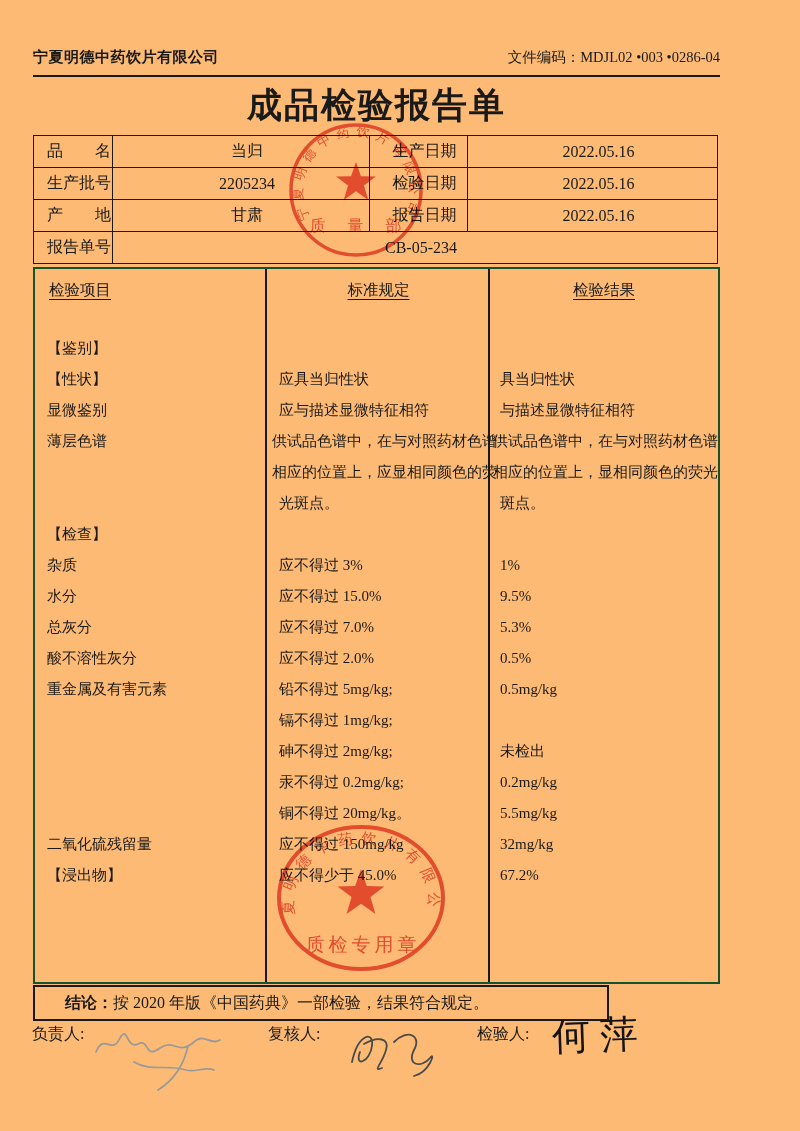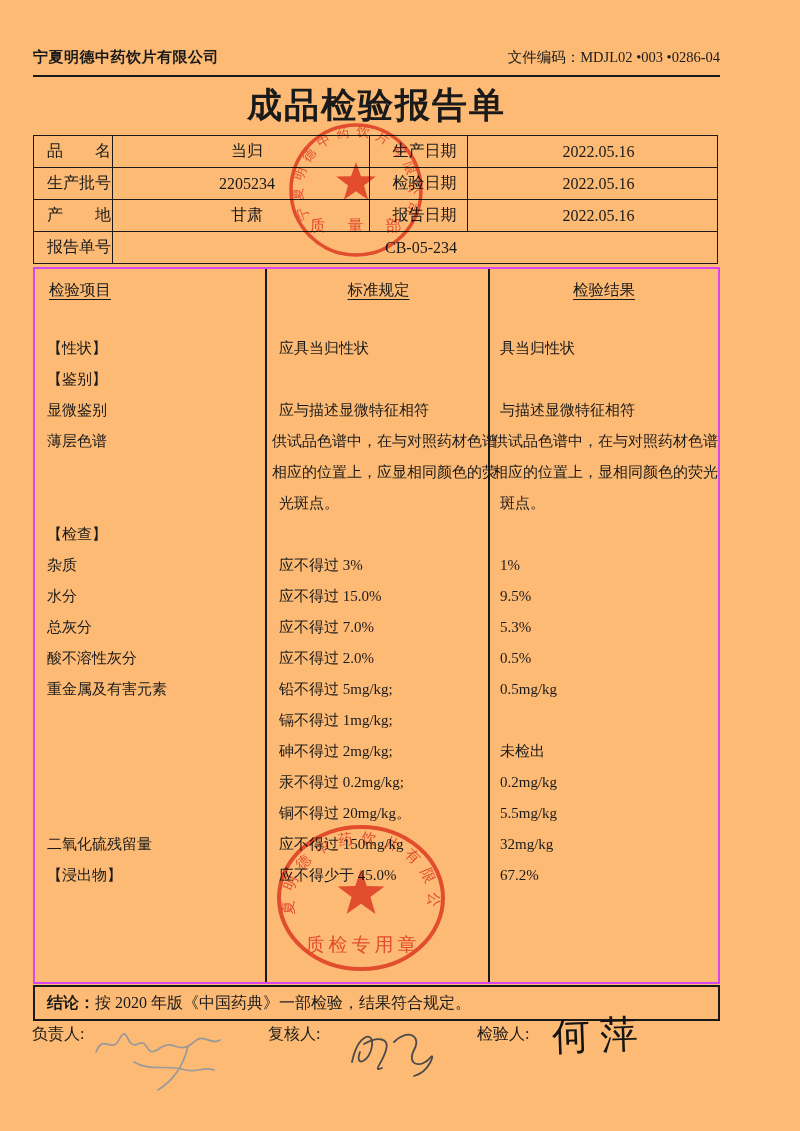--- a/index.html
+++ b/index.html
@@ -15,38 +15,38 @@
   .title{position:absolute;left:33px;top:82px;width:687px;text-align:center;
          font-size:35px;font-weight:bold;letter-spacing:2px;
          font-family:"Liberation Sans","DejaVu Sans",sans-serif;}
   
   table.info{position:absolute;left:33px;top:135px;border-collapse:collapse;table-layout:fixed;text-align:center;}
   table.info td{border:1.5px solid #1a1a1a;height:31px;font-size:16px;padding:0 0 0 12px;
                 white-space:nowrap;overflow:visible;}
   td.w1{width:66px;} td.w2{width:244px;} td.w3{width:85px;} td.w4{width:237px;}
   
   .mtable{position:absolute;left:33px;top:267px;width:687px;height:717px;
-          border:2px solid #d946ef;box-sizing:border-box;}
+          border:2px solid #14532d;box-sizing:border-box;}
   .vline{position:absolute;top:0;bottom:0;width:1.5px;background:#1a1a1a;}
   .v1{left:230px;} .v2{left:453px;}
   .mhead{display:flex;margin-top:9px;height:24px;line-height:24px;font-size:15.5px;}
   .mh1{width:232px;padding-left:14px;box-sizing:border-box;}
   .mh2{width:223px;text-align:center;box-sizing:border-box;}
   .mh3{flex:1;text-align:center;box-sizing:border-box;}
   .mhead span{text-decoration:underline;text-underline-offset:4px;}
   .mspacer{height:31px;}
   .mrow{display:flex;height:31px;line-height:31px;font-size:15px;}
   .mc{white-space:nowrap;overflow:visible;box-sizing:border-box;}
   .mc1{width:232px;padding-left:12px;}
   .mc2{width:223px;padding-left:12px;}
   .mc3{flex:1;padding-left:10px;}
   
-  .conclusion{position:absolute;left:33px;top:985px;width:687px;height:36px;
+  .conclusion{position:absolute;left:33px;top:985px;width:576px;height:36px;
               border:2px solid #1a1a1a;box-sizing:border-box;line-height:32px;
-              font-size:16px;padding-left:12px;white-space:nowrap;}
+              font-size:16px;padding-left:30px;white-space:nowrap;}
   .conclusion .clabel{font-weight:bold;}
   
   .signs{position:absolute;left:0;top:1024px;width:800px;height:90px;font-size:16px;}
   .slabel{position:absolute;white-space:nowrap;}
   .sl1{left:32px;font-family:Liberation Serif, serif;} .sl2{left:268px;} .sl3{left:477px;}
   .sig-svg{position:absolute;}
   .sig1{left:88px;top:-6px;}
   .sig2{left:338px;top:-2px;}
   .sig3{position:absolute;left:552px;top:-14px;font-size:38px;letter-spacing:10px;
         color:#141414;transform:rotate(-2deg);font-family:"Liberation Serif",serif;
@@ -101,28 +101,28 @@
     <div class="vline v2"></div>
 
     <div class="mhead">
       <div class="mh1"><span>检验项目</span></div>
       <div class="mh2"><span>标准规定</span></div>
       <div class="mh3"><span>检验结果</span></div>
     </div>
     <div class="mspacer"></div>
 
     <div class="mrow">
+        <div class="mc mc1">【鉴别】</div>
+        <div class="mc mc2"></div>
+        <div class="mc mc3"></div>
+      </div>
+    <div class="mrow">
         <div class="mc mc1">【性状】</div>
         <div class="mc mc2">应具当归性状</div>
         <div class="mc mc3">具当归性状</div>
-      </div>
-    <div class="mrow">
-        <div class="mc mc1">【鉴别】</div>
-        <div class="mc mc2"></div>
-        <div class="mc mc3"></div>
       </div>
     <div class="mrow">
         <div class="mc mc1">显微鉴别</div>
         <div class="mc mc2">应与描述显微特征相符</div>
         <div class="mc mc3">与描述显微特征相符</div>
       </div>
     <div class="mrow">
         <div class="mc mc1">薄层色谱</div>
         <div class="mc mc2">供试品色谱中，在与对照药材色谱</div>
         <div class="mc mc3">供试品色谱中，在与对照药材色谱</div>

